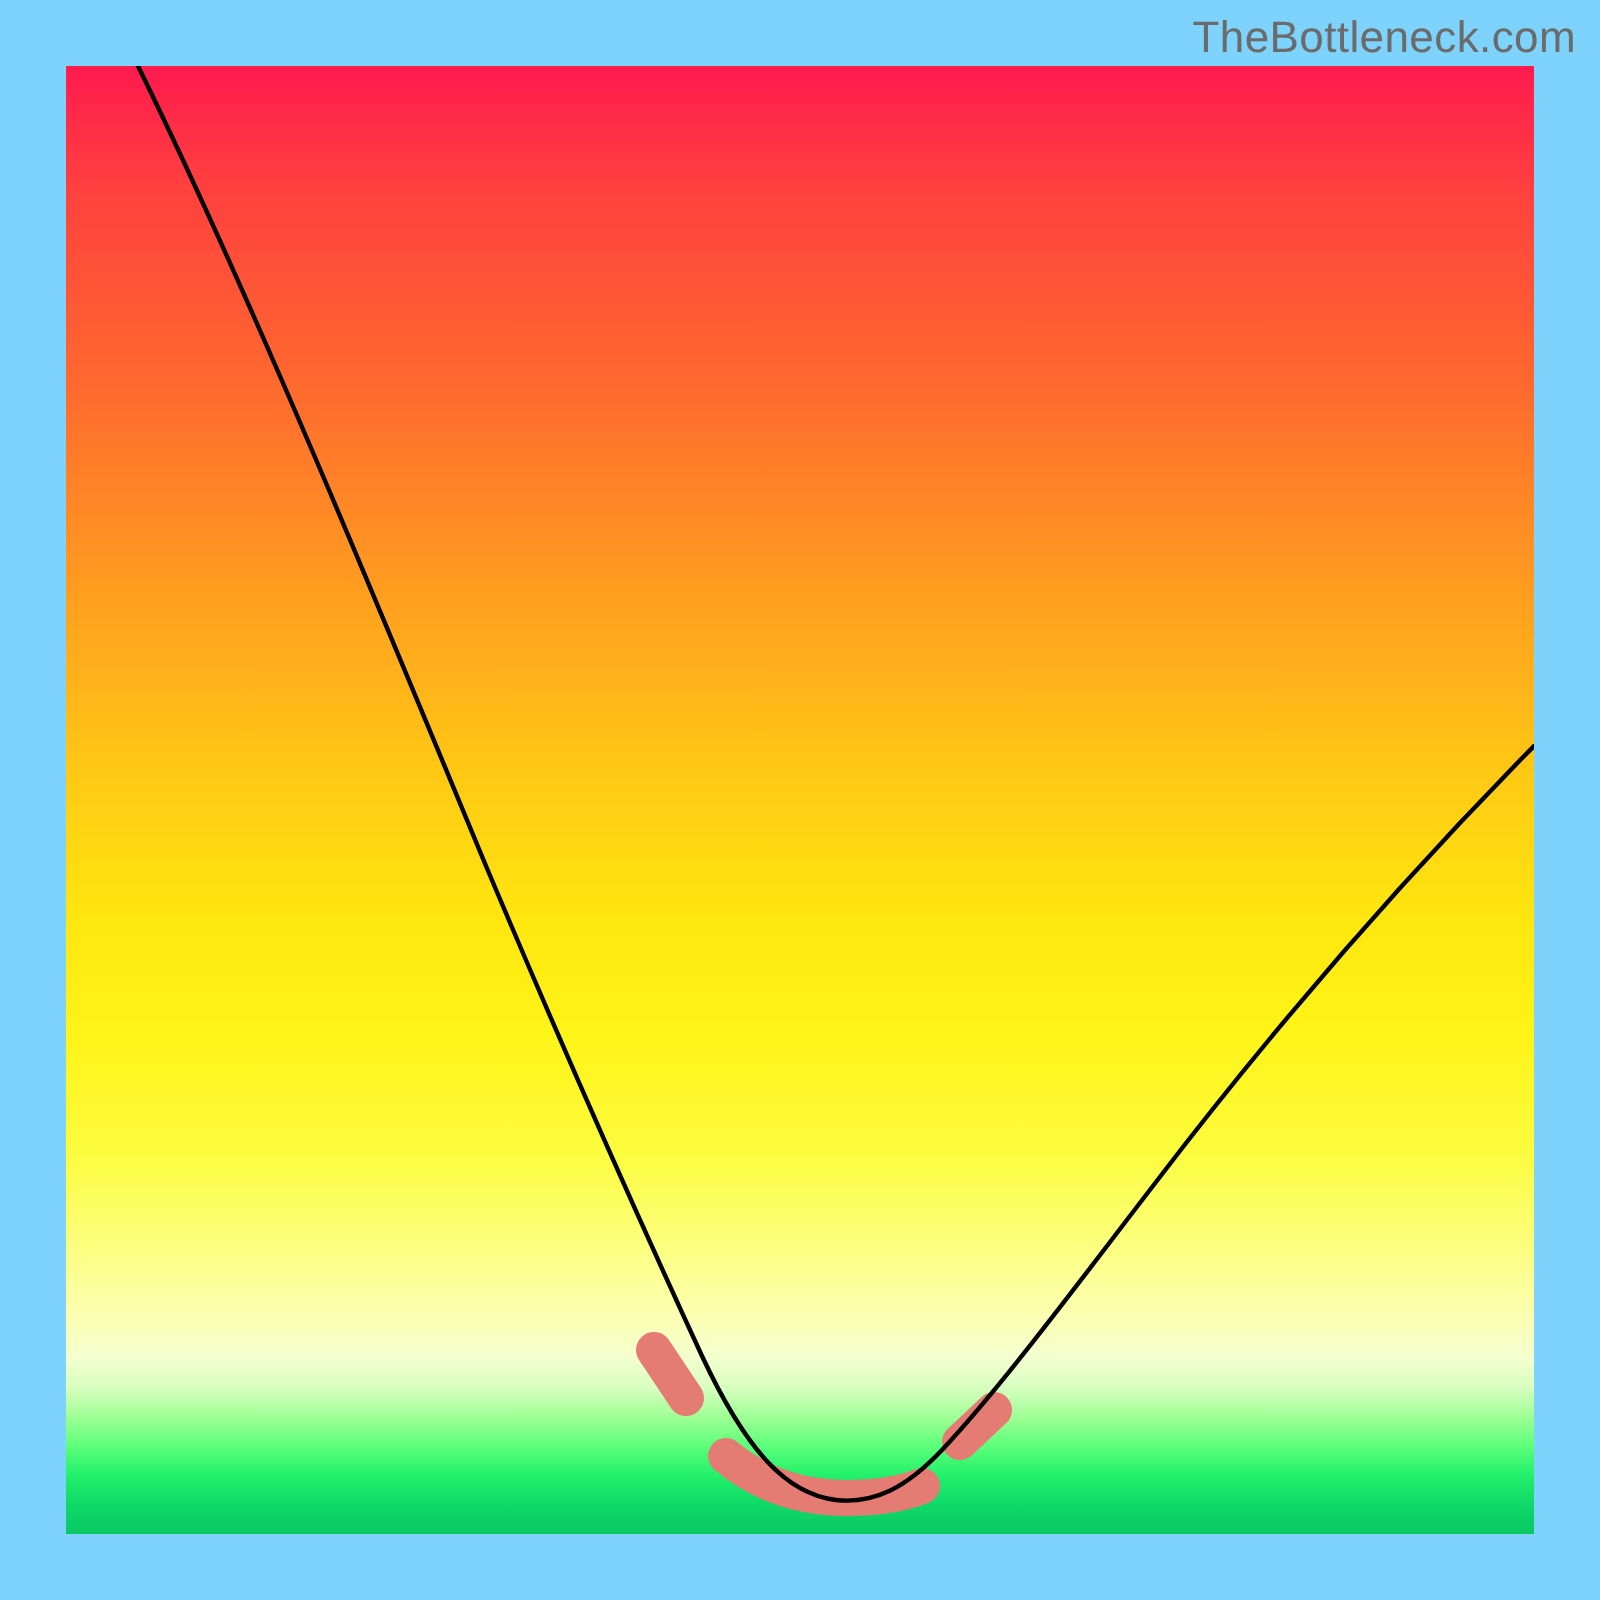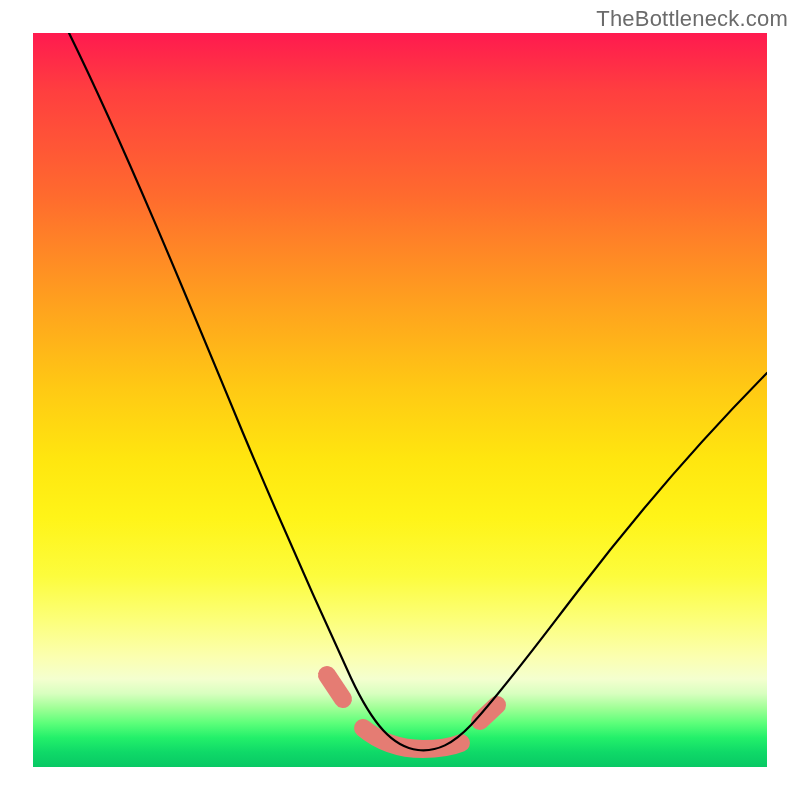--- a/index.html
+++ b/index.html
@@ -8,21 +8,21 @@
     width: 800px;
     height: 800px;
     background: #000;
     overflow: hidden;
     font-family: Arial, Helvetica, sans-serif;
   }
   .frame {
     position: relative;
     width: 800px;
     height: 800px;
-    background: #ffffff;
+    background: #7dd3fc;
   }
   .watermark {
     position: absolute;
     top: 6px;
     right: 12px;
     color: #6b6b6b;
     font-size: 22px;
     font-weight: 500;
     letter-spacing: 0.2px;
     z-index: 10;

